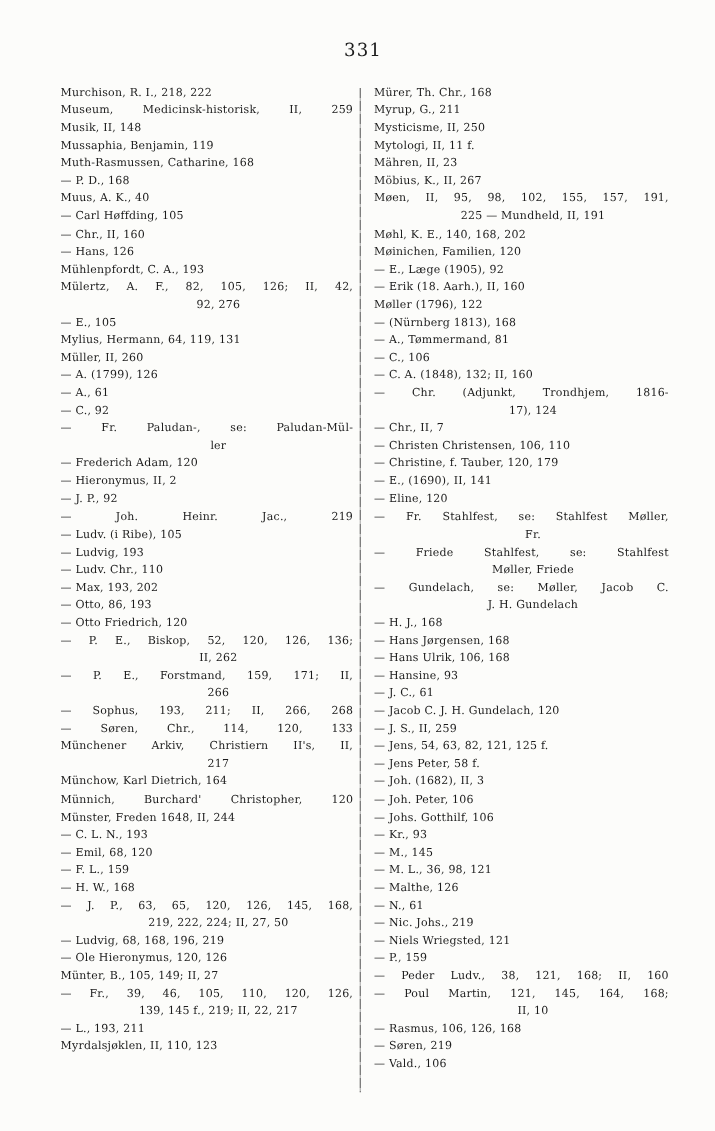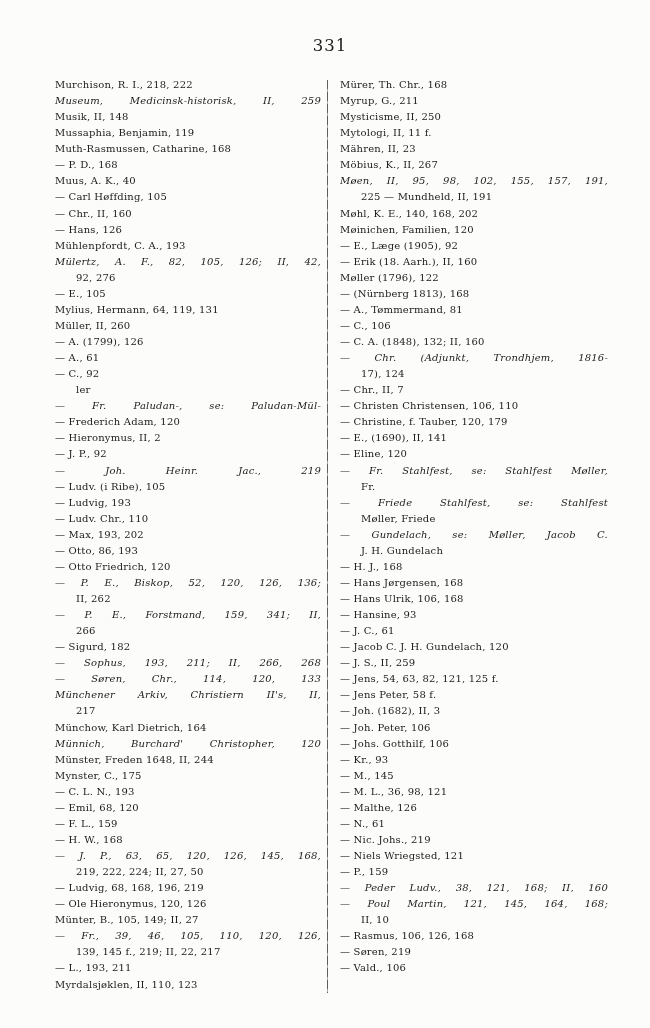--- a/index.html
+++ b/index.html
@@ -35,23 +35,22 @@
     height: 16.07px;
     line-height: 16.07px;
     white-space: nowrap;
     text-align: left;
   }
   .line.just {
     white-space: normal;
     text-align: justify;
     text-align-last: justify;
     overflow: hidden;
-    font-style: italic;
   }
-  .line.cont { padding-left: 21px; }
+  .line.cont { padding-left: 21px; text-align: center; }
   .divider {
     position: absolute;
     left: 327px; top: 80px;
     width: 1px; height: 913px;
     background: repeating-linear-gradient(
       180deg,
       var(--divider, #5f5f5f) 0px,
       var(--divider, #5f5f5f) 9px,
       #ababab 9px,
       #ababab 12px
@@ -79,45 +78,43 @@
       <div class="line">— Hans, 126</div>
       <div class="line">Mühlenpfordt, C. A., 193</div>
       <div class="line just">Mülertz, A. F., 82, 105, 126; II, 42,</div>
       <div class="line cont">92, 276</div>
       <div class="line">— E., 105</div>
       <div class="line">Mylius, Hermann, 64, 119, 131</div>
       <div class="line">Müller, II, 260</div>
       <div class="line">— A. (1799), 126</div>
       <div class="line">— A., 61</div>
       <div class="line">— C., 92</div>
+      <div class="line just">— Fr. Paludan-, se: Paludan-Mül-</div>
       <div class="line cont">ler</div>
-      <div class="line just">— Fr. Paludan-, se: Paludan-Mül-</div>
       <div class="line">— Frederich Adam, 120</div>
       <div class="line">— Hieronymus, II, 2</div>
       <div class="line">— J. P., 92</div>
       <div class="line just">— Joh. Heinr. Jac., 219</div>
       <div class="line">— Ludv. (i Ribe), 105</div>
       <div class="line">— Ludvig, 193</div>
       <div class="line">— Ludv. Chr., 110</div>
       <div class="line">— Max, 193, 202</div>
       <div class="line">— Otto, 86, 193</div>
       <div class="line">— Otto Friedrich, 120</div>
       <div class="line just">— P. E., Biskop, 52, 120, 126, 136;</div>
       <div class="line cont">II, 262</div>
-      <div class="line just">— P. E., Forstmand, 159, 341; II,</div>
+      <div class="line just">— P. E., Forstmand, 159, 171; II,</div>
       <div class="line cont">266</div>
-      <div class="line">— Sigurd, 182</div>
       <div class="line just">— Sophus, 193, 211; II, 266, 268</div>
       <div class="line just">— Søren, Chr., 114, 120, 133</div>
       <div class="line just">Münchener Arkiv, Christiern II's, II,</div>
       <div class="line cont">217</div>
       <div class="line">Münchow, Karl Dietrich, 164</div>
       <div class="line just">Münnich, Burchard' Christopher, 120</div>
       <div class="line">Münster, Freden 1648, II, 244</div>
-      <div class="line">Mynster, C., 175</div>
       <div class="line">— C. L. N., 193</div>
       <div class="line">— Emil, 68, 120</div>
       <div class="line">— F. L., 159</div>
       <div class="line">— H. W., 168</div>
       <div class="line just">— J. P., 63, 65, 120, 126, 145, 168,</div>
       <div class="line cont">219, 222, 224; II, 27, 50</div>
       <div class="line">— Ludvig, 68, 168, 196, 219</div>
       <div class="line">— Ole Hieronymus, 120, 126</div>
       <div class="line">Münter, B., 105, 149; II, 27</div>
       <div class="line just">— Fr., 39, 46, 105, 110, 120, 126,</div>

